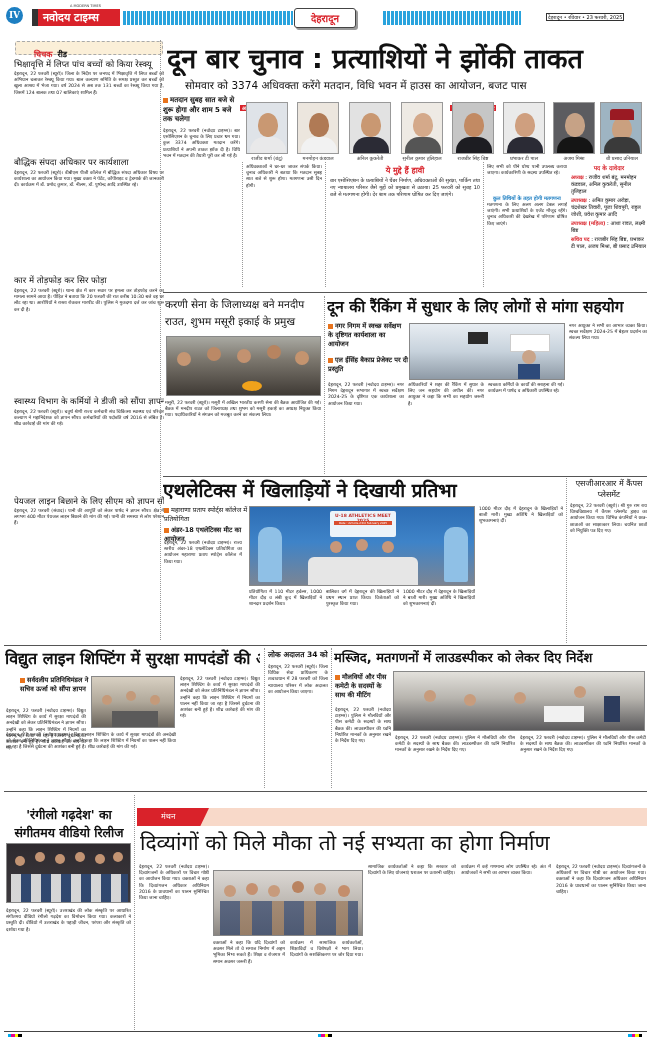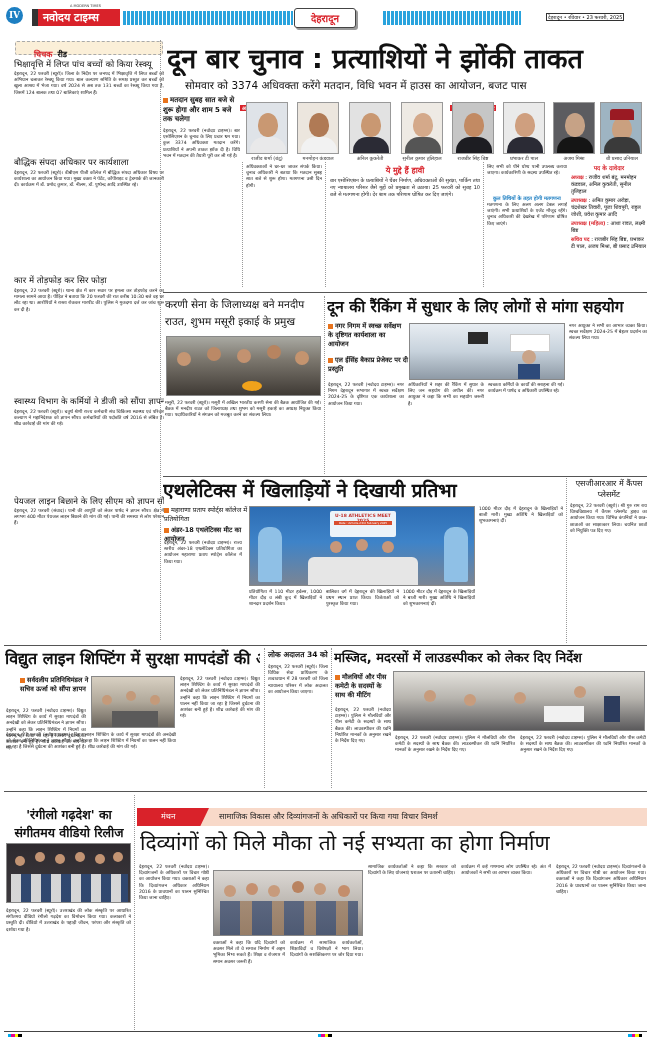--- a/index.html
+++ b/index.html
@@ -196,21 +196,21 @@
 </div>
 <div class="abs body-text" style="left:6px;top:708px;width:80px;height:80px;">देहरादून, 22 फरवरी (नवोदय टाइम्स)। विद्युत लाइन शिफ्टिंग के कार्य में सुरक्षा मापदंडों की अनदेखी को लेकर प्रतिनिधिमंडल ने ज्ञापन सौंपा। उन्होंने कहा कि लाइन शिफ्टिंग में नियमों का पालन नहीं किया जा रहा है जिससे दुर्घटना की आशंका बनी हुई है। शीघ्र कार्रवाई की मांग की गई।</div>
 <div class="abs body-text" style="left:6px;top:732px;width:170px;height:56px;">देहरादून, 22 फरवरी (नवोदय टाइम्स)। विद्युत लाइन शिफ्टिंग के कार्य में सुरक्षा मापदंडों की अनदेखी को लेकर प्रतिनिधिमंडल ने ज्ञापन सौंपा। उन्होंने कहा कि लाइन शिफ्टिंग में नियमों का पालन नहीं किया जा रहा है जिससे दुर्घटना की आशंका बनी हुई है। शीघ्र कार्रवाई की मांग की गई।</div>
 <div class="abs body-text" style="left:180px;top:676px;width:80px;height:112px;">देहरादून, 22 फरवरी (नवोदय टाइम्स)। विद्युत लाइन शिफ्टिंग के कार्य में सुरक्षा मापदंडों की अनदेखी को लेकर प्रतिनिधिमंडल ने ज्ञापन सौंपा। उन्होंने कहा कि लाइन शिफ्टिंग में नियमों का पालन नहीं किया जा रहा है जिससे दुर्घटना की आशंका बनी हुई है। शीघ्र कार्रवाई की मांग की गई।</div>
 <div class="col-rule" style="left:264px;top:648px;height:140px;"></div>
 
 <div class="abs" style="left:268px;top:650px;width:60px;font-size:7.5px;line-height:10px;font-weight:bold;">लोक अदालत 34 को</div>
 <div class="abs body-text" style="left:268px;top:664px;width:60px;height:124px;">देहरादून, 22 फरवरी (ब्यूरो)। जिला विधिक सेवा प्राधिकरण के तत्वावधान में 28 फरवरी को जिला न्यायालय परिसर में लोक अदालत का आयोजन किया जाएगा।</div>
 <div class="col-rule" style="left:331px;top:648px;height:140px;"></div>
 
-<div class="abs hl" style="left:334px;top:648px;width:314px;font-size:13px;line-height:20px;">मस्जिद, मदरसों में लाउडस्पीकर को लेकर दिए निर्देश</div>
+<div class="abs hl" style="left:334px;top:648px;width:314px;font-size:13px;line-height:20px;">मस्जिद, मतगणनों में लाउडस्पीकर को लेकर दिए निर्देश</div>
 <div class="abs" style="left:335px;top:673px;width:56px;font-size:6.5px;line-height:9px;font-weight:bold;"><span class="bullet-sq"></span><span>मौलवियों और पीस कमेटी के सदस्यों के साथ की मीटिंग</span></div>
 <div class="photo" style="left:393px;top:671px;width:252px;height:60px;background:linear-gradient(180deg,#e3e1dc 0%,#b7b4ae 45%,#5b5a5c 100%);">
   <div style="position:absolute;left:30px;top:18px;width:12px;height:12px;border-radius:50%;background:#c79c7d;"></div>
   <div style="position:absolute;left:70px;top:22px;width:12px;height:12px;border-radius:50%;background:#c79c7d;"></div>
   <div style="position:absolute;left:120px;top:20px;width:12px;height:12px;border-radius:50%;background:#c79c7d;"></div>
   <div style="position:absolute;left:180px;top:14px;width:12px;height:12px;border-radius:50%;background:#c79c7d;"></div>
   <div style="position:absolute;left:210px;top:24px;width:16px;height:26px;background:#2c3b5c;"></div>
   <div style="position:absolute;left:150px;top:34px;width:40px;height:16px;background:#f1f1f1;"></div>
 </div>
 <div class="abs body-text" style="left:335px;top:707px;width:56px;height:81px;">देहरादून, 22 फरवरी (नवोदय टाइम्स)। पुलिस ने मौलवियों और पीस कमेटी के सदस्यों के साथ बैठक की। लाउडस्पीकर की ध्वनि निर्धारित मानकों के अनुसार रखने के निर्देश दिए गए।</div>
@@ -227,21 +227,20 @@
   <div style="position:absolute;left:68px;top:8px;width:10px;height:10px;border-radius:50%;background:#c29473;"></div>
   <div style="position:absolute;left:88px;top:10px;width:10px;height:10px;border-radius:50%;background:#c29473;"></div>
   <div style="position:absolute;left:106px;top:8px;width:10px;height:10px;border-radius:50%;background:#c29473;"></div>
   <div style="position:absolute;left:4px;top:30px;width:117px;height:30px;background:repeating-linear-gradient(90deg,#f2f2f2 0 10px,#2e4a78 10px 20px);opacity:.85;"></div>
 </div>
 <div class="abs body-text" style="left:6px;top:908px;width:125px;height:120px;">देहरादून, 22 फरवरी (ब्यूरो)। उत्तराखंड की लोक संस्कृति पर आधारित संगीतमय वीडियो रंगीलो गढ़देश का विमोचन किया गया। कलाकारों ने प्रस्तुति दी। वीडियो में उत्तराखंड के पहाड़ी जीवन, परंपरा और संस्कृति को दर्शाया गया है।</div>
 <div class="col-rule" style="left:134px;top:795px;height:235px;"></div>
 
 <div class="abs" style="left:137px;top:808px;width:510px;height:18px;background:#f8d9c9;">
   <div style="position:absolute;left:0;top:0;width:72px;height:18px;background:#d9222a;color:#fff;font-size:8px;line-height:18px;padding-left:24px;clip-path:polygon(0 0,100% 0,88% 100%,0 100%);">मंथन</div>
-  <div style="position:absolute;left:82px;top:0;font-size:8px;line-height:18px;color:#222;white-space:nowrap;">सामाजिक विकास और दिव्यांगजनों के अधिकारों पर किया गया विचार विमर्श</div>
 </div>
 <div class="abs" style="left:140px;top:829px;width:507px;font-size:21px;line-height:28px;white-space:nowrap;overflow:hidden;color:#111;">दिव्यांगों को मिले मौका तो नई सभ्यता का होगा निर्माण</div>
 
 <div class="abs body-text" style="left:139px;top:864px;width:70px;height:164px;">देहरादून, 22 फरवरी (नवोदय टाइम्स)। दिव्यांगजनों के अधिकारों पर विचार गोष्ठी का आयोजन किया गया। वक्ताओं ने कहा कि दिव्यांगजन अधिकार अधिनियम 2016 के प्रावधानों का पालन सुनिश्चित किया जाना चाहिए।</div>
 <div class="photo" style="left:213px;top:870px;width:150px;height:66px;background:linear-gradient(180deg,#dcd8d4 0%,#b9b4ae 55%,#8a8580 100%);">
   <div style="position:absolute;left:10px;top:14px;width:12px;height:12px;border-radius:50%;background:#c79b7c;"></div>
   <div style="position:absolute;left:32px;top:12px;width:12px;height:12px;border-radius:50%;background:#c59070;"></div>
   <div style="position:absolute;left:54px;top:14px;width:12px;height:12px;border-radius:50%;background:#c79b7c;"></div>
   <div style="position:absolute;left:78px;top:10px;width:12px;height:12px;border-radius:50%;background:#b98360;"></div>
   <div style="position:absolute;left:100px;top:12px;width:12px;height:12px;border-radius:50%;background:#c79b7c;"></div>

